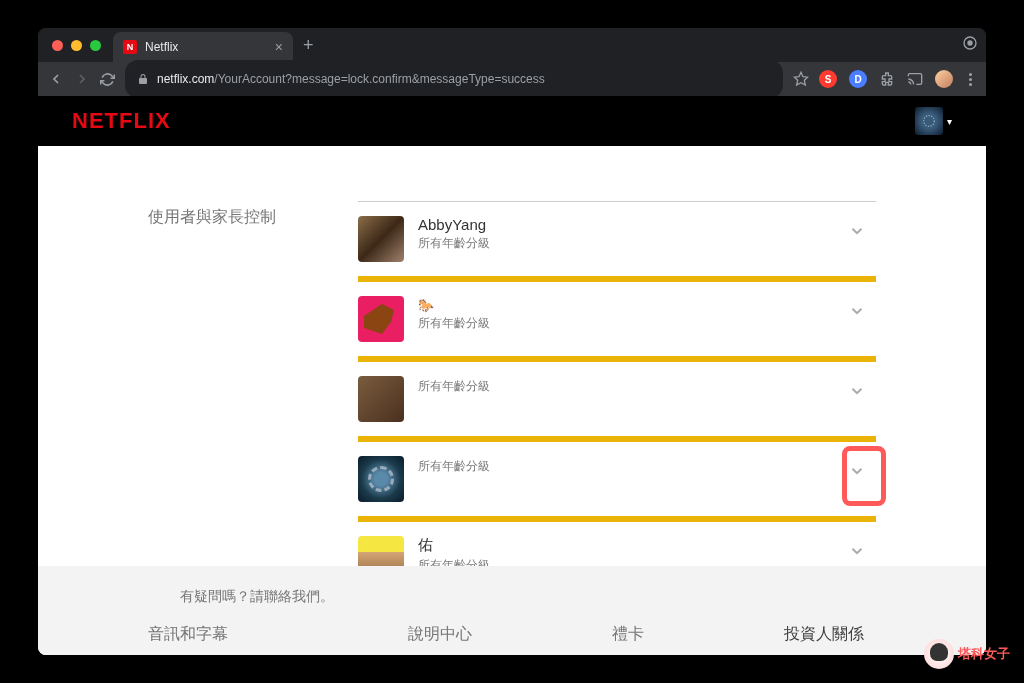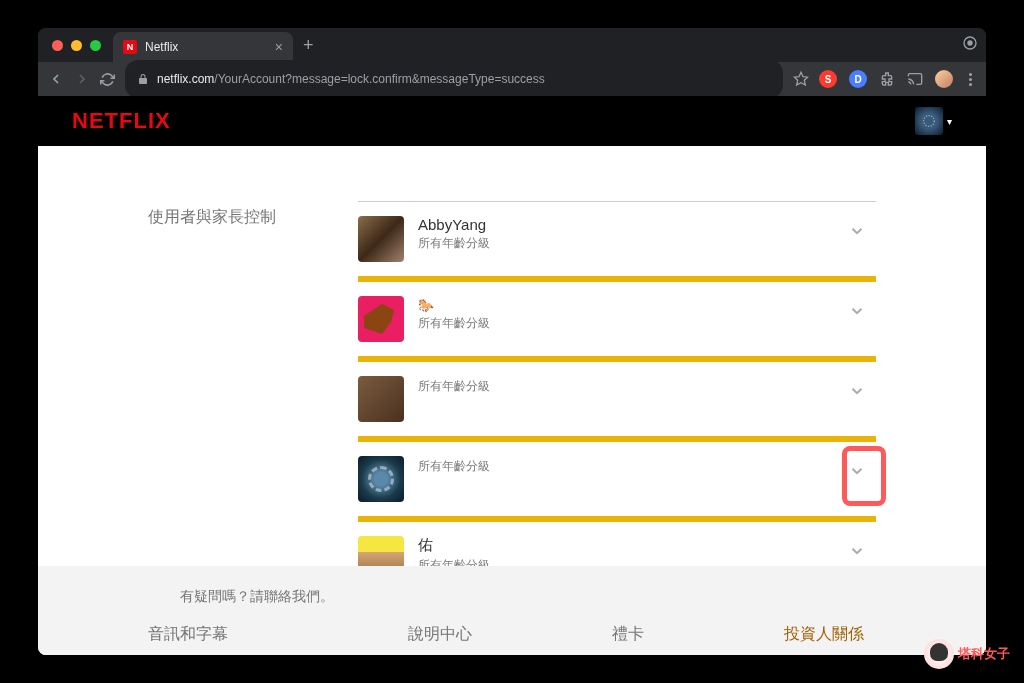--- a/index.html
+++ b/index.html
@@ -216,21 +216,21 @@
           </div>
       </div>
     </div>
 
     <div class="nf-footer">
       <div class="footer-q">有疑問嗎？請聯絡我們。</div>
       <div class="footer-links" id="footer-links">
           <a style="color: rgb(117, 117, 117); text-decoration: none;">音訊和字幕</a>
           <a style="color: rgb(117, 117, 117); text-decoration: none; padding-left: 40px;">說明中心</a>
           <a style="color: rgb(117, 117, 117); text-decoration: none;">禮卡</a>
-          <a style="color: #a16207; text-decoration: none;">投資人關係</a>
+          <a style="color: #404040; text-decoration: none;">投資人關係</a>
         </div>
     </div>
   </div>
 </div>
 
 <div class="watermark">
   <div class="wm-icon"></div>
   <span class="wm-text">塔科女子</span>
 </div>
 

